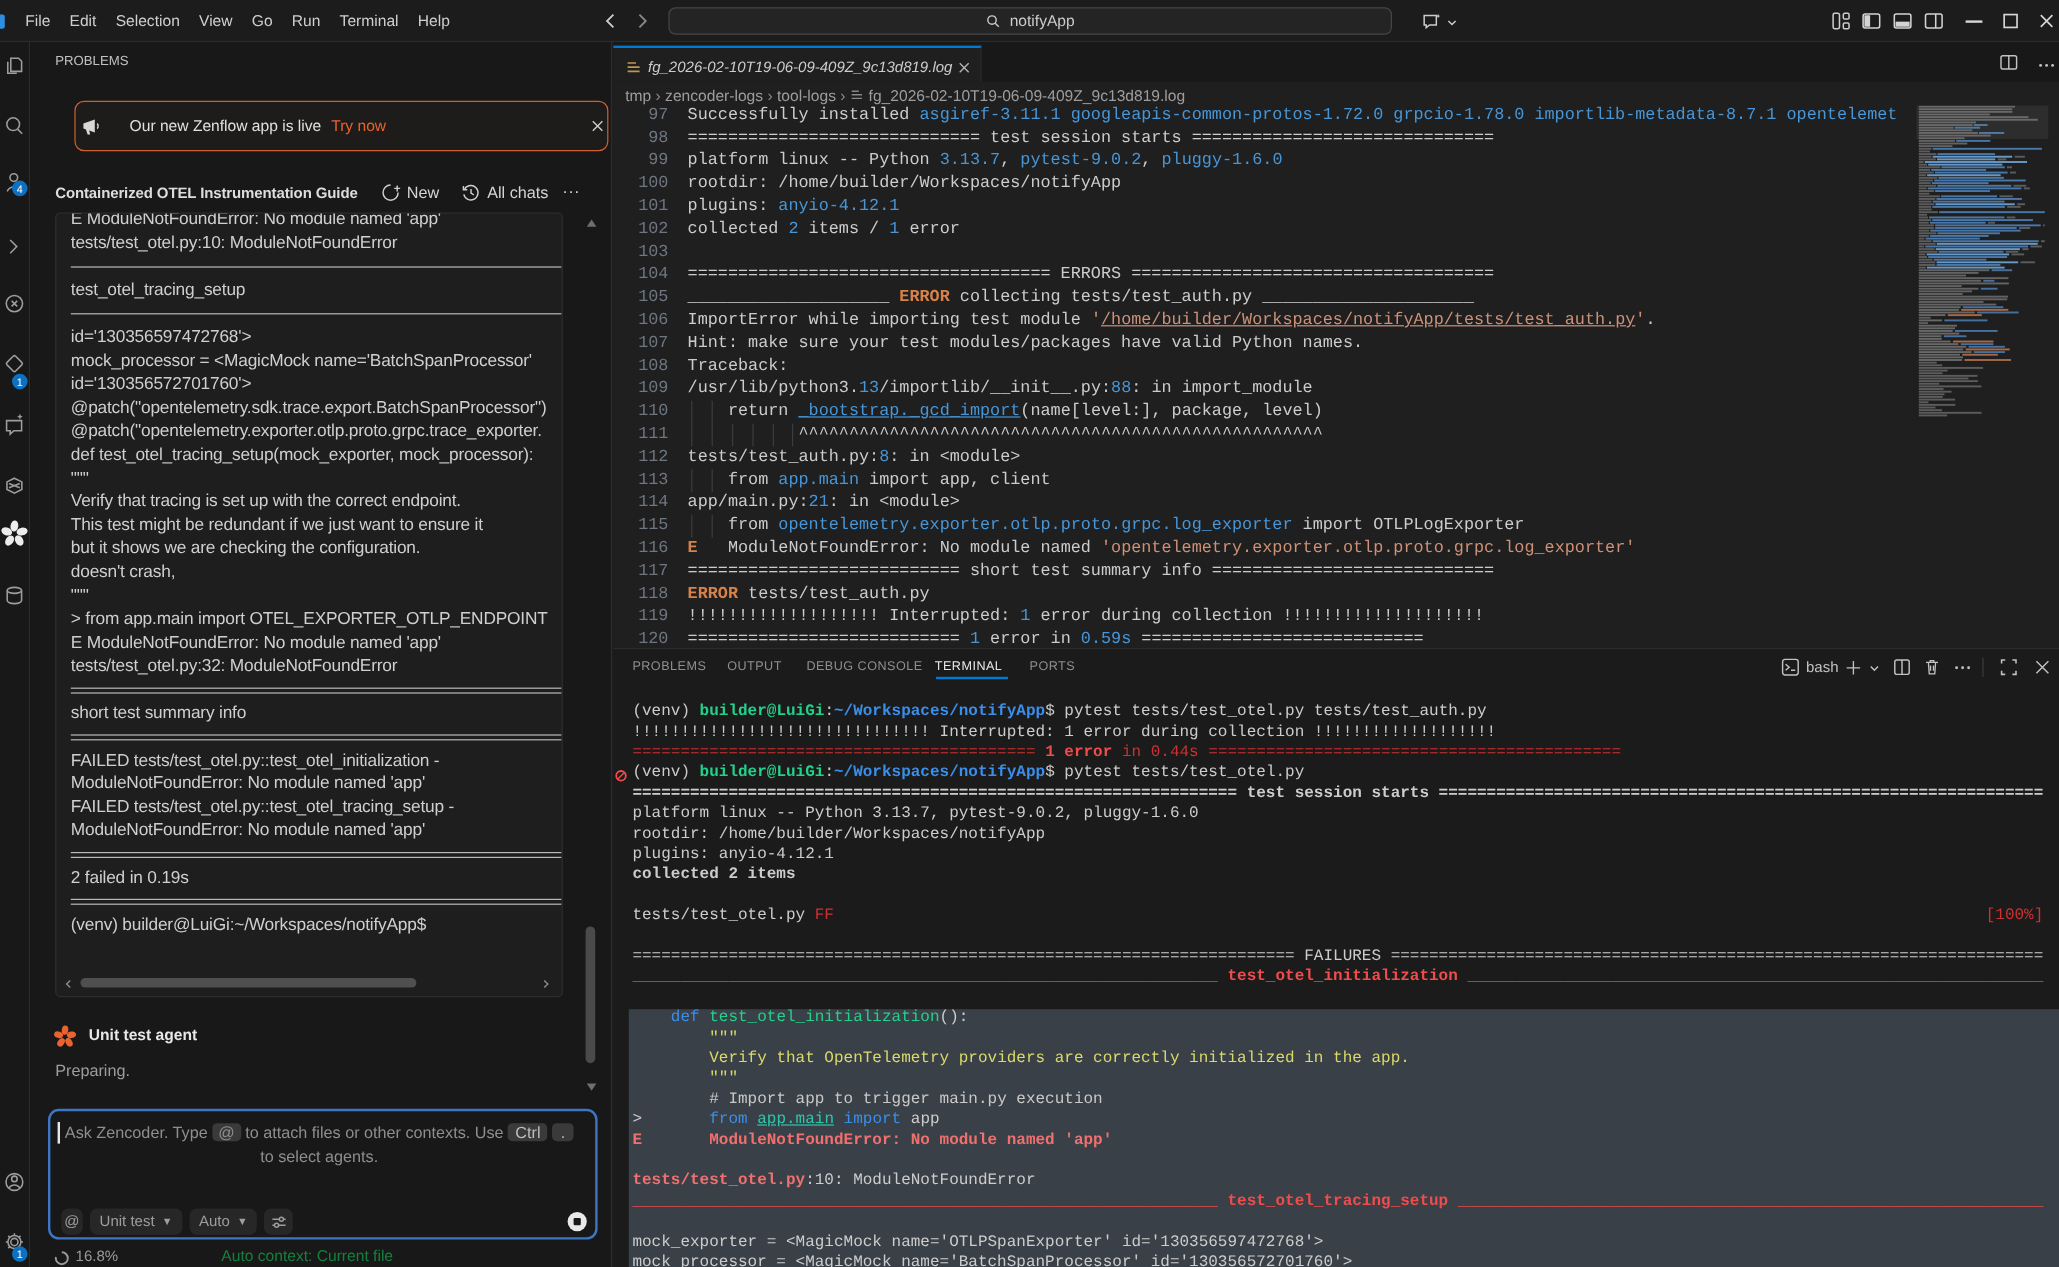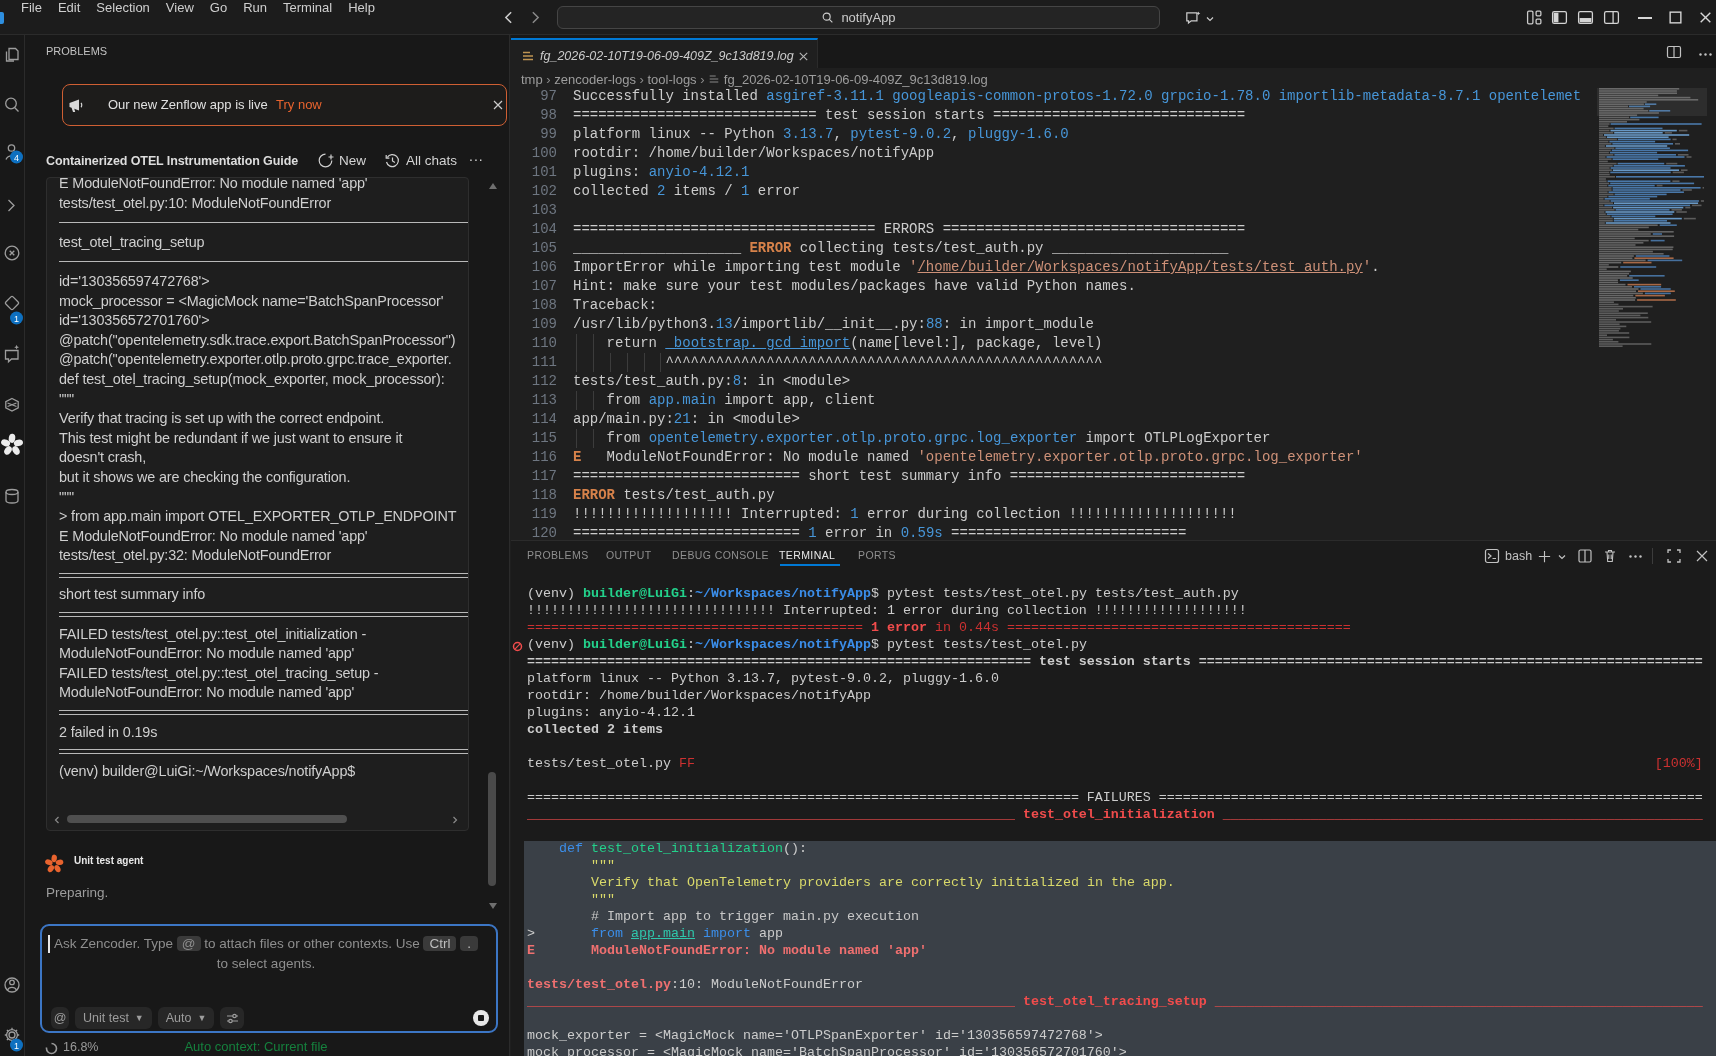--- a/index.html
+++ b/index.html
@@ -17,21 +17,21 @@
 .cl{height:19.6px}
 .rrow1{height:19.6px;position:relative}
 .rrow1::after{content:"";position:absolute;left:0;top:9px;width:409px;border-top:1px solid #b9b9b9}
 .rrow2{height:19.6px;position:relative}
 .rrow2::after{content:"";position:absolute;left:0;top:7px;width:409px;height:3px;border-top:1px solid #b9b9b9;border-bottom:1px solid #b9b9b9}
 </style></head>
 <body>
 
 <div class="abs" style="left:0;top:0;width:1716px;height:35px;background:#1c1c1c;border-bottom:1px solid #2b2b2b;">
   <div class="abs" style="left:0;top:12px;width:4px;height:12px;background:#2e8fe0;border-radius:0 2px 2px 0;"></div>
-  <div class="abs" style="left:13px;top:0;height:35px;display:flex;gap:0;color:#cfcfcf;font-size:13px;">
+  <div class="abs" style="left:13px;top:0;height:35px;display:flex;align-items:center;gap:0;color:#cfcfcf;font-size:13px;">
     <span style="padding:0 8px">File</span>
       <span style="padding:0 8px">Edit</span>
       <span style="padding:0 8px">Selection</span>
       <span style="padding:0 8px">View</span>
       <span style="padding:0 8px">Go</span>
       <span style="padding:0 8px">Run</span>
       <span style="padding:0 8px">Terminal</span>
       <span style="padding:0 8px">Help</span>
   </div>
   <svg class="abs" style="left:500px;top:9px" width="17" height="17" viewBox="0 0 16 16">
@@ -161,22 +161,22 @@
 <div class="rrow1"></div>
 <div class="cl">id='130356597472768'&gt;</div>
 <div class="cl">mock_processor = &lt;MagicMock name='BatchSpanProcessor'</div>
 <div class="cl">id='130356572701760'&gt;</div>
 <div class="cl">@patch("opentelemetry.sdk.trace.export.BatchSpanProcessor")</div>
 <div class="cl">@patch("opentelemetry.exporter.otlp.proto.grpc.trace_exporter.</div>
 <div class="cl">def test_otel_tracing_setup(mock_exporter, mock_processor):</div>
 <div class="cl">"""</div>
 <div class="cl">Verify that tracing is set up with the correct endpoint.</div>
 <div class="cl">This test might be redundant if we just want to ensure it</div>
+<div class="cl">but it shows we are checking the configuration.</div>
 <div class="cl">doesn't crash,</div>
-<div class="cl">but it shows we are checking the configuration.</div>
 <div class="cl">"""</div>
 <div class="cl">&gt; from app.main import OTEL_EXPORTER_OTLP_ENDPOINT</div>
 <div class="cl">E ModuleNotFoundError: No module named 'app'</div>
 <div class="cl">tests/test_otel.py:32: ModuleNotFoundError</div>
 <div class="rrow2"></div>
 <div class="cl">short test summary info</div>
 <div class="rrow2"></div>
 <div class="cl">FAILED tests/test_otel.py::test_otel_initialization -</div>
 <div class="cl">ModuleNotFoundError: No module named 'app'</div>
 <div class="cl">FAILED tests/test_otel.py::test_otel_tracing_setup -</div>
@@ -209,21 +209,21 @@
       <g transform="translate(10.5,11.5)">
         <g transform="translate(0,0) scale(1.0)" fill="#e8632e">
 <ellipse cx="0" cy="-6.4" rx="3.1" ry="4.4" transform="rotate(8 0 -6.4)"></ellipse>
 <ellipse cx="6.1" cy="-2" rx="3.1" ry="4.4" transform="rotate(80 6.1 -2)"></ellipse>
 <ellipse cx="3.8" cy="5.2" rx="3.1" ry="4.4" transform="rotate(150 3.8 5.2)"></ellipse>
 <ellipse cx="-3.8" cy="5.2" rx="3.1" ry="4.4" transform="rotate(215 -3.8 5.2)"></ellipse>
 <ellipse cx="-6.1" cy="-2" rx="3.1" ry="4.4" transform="rotate(290 -6.1 -2)"></ellipse>
         </g>
       </g>
     </svg>
-  <div class="abs" style="left:49px;top:820px;font-size:10px;font-weight:bold;color:#e8e8e8;">Unit test agent</div>
+  <div class="abs" style="left:49px;top:820px;font-size:13px;font-weight:bold;color:#e8e8e8;">Unit test agent</div>
   <div class="abs" style="left:21px;top:850px;font-size:13.5px;color:#9d9d9d;">Preparing.</div>
 
   <div class="abs" style="left:15px;top:889px;width:458px;height:109px;background:#181818;border:2px solid #3c76c5;border-radius:9px;text-align:center;">
     <div class="abs" style="left:6px;top:9px;width:2px;height:18px;background:#e8e8e8;"></div>
     <div class="abs" style="left:9px;top:8px;width:430px;font-size:13.5px;line-height:20px;color:#8e8e8e;">Ask Zencoder. Type <span style="background:#3a3a3a;border-radius:4px;padding:0 5px;">@</span> to attach files or other contexts. Use <span style="background:#3a3a3a;border-radius:4px;padding:0 6px;color:#bdbdbd;">Ctrl</span> <span style="background:#3a3a3a;border-radius:4px;padding:0 7px;color:#bdbdbd;">.</span> to select agents.</div>
     <div class="abs" style="left:9px;top:81px;display:flex;gap:6px;align-items:center;color:#9d9d9d;font-size:12.5px;">
       <div style="background:#272727;border-radius:6px;height:22px;width:18px;display:flex;align-items:center;justify-content:center;">@</div>
       <div style="background:#272727;border-radius:6px;height:22px;padding:0 8px;display:flex;align-items:center;">Unit test <span style="margin-left:6px;font-size:9px;">▼</span></div>
       <div style="background:#272727;border-radius:6px;height:22px;padding:0 8px;display:flex;align-items:center;">Auto <span style="margin-left:6px;font-size:9px;">▼</span></div>
       <div style="background:#272727;border-radius:6px;height:22px;width:24px;display:flex;align-items:center;justify-content:center;">

